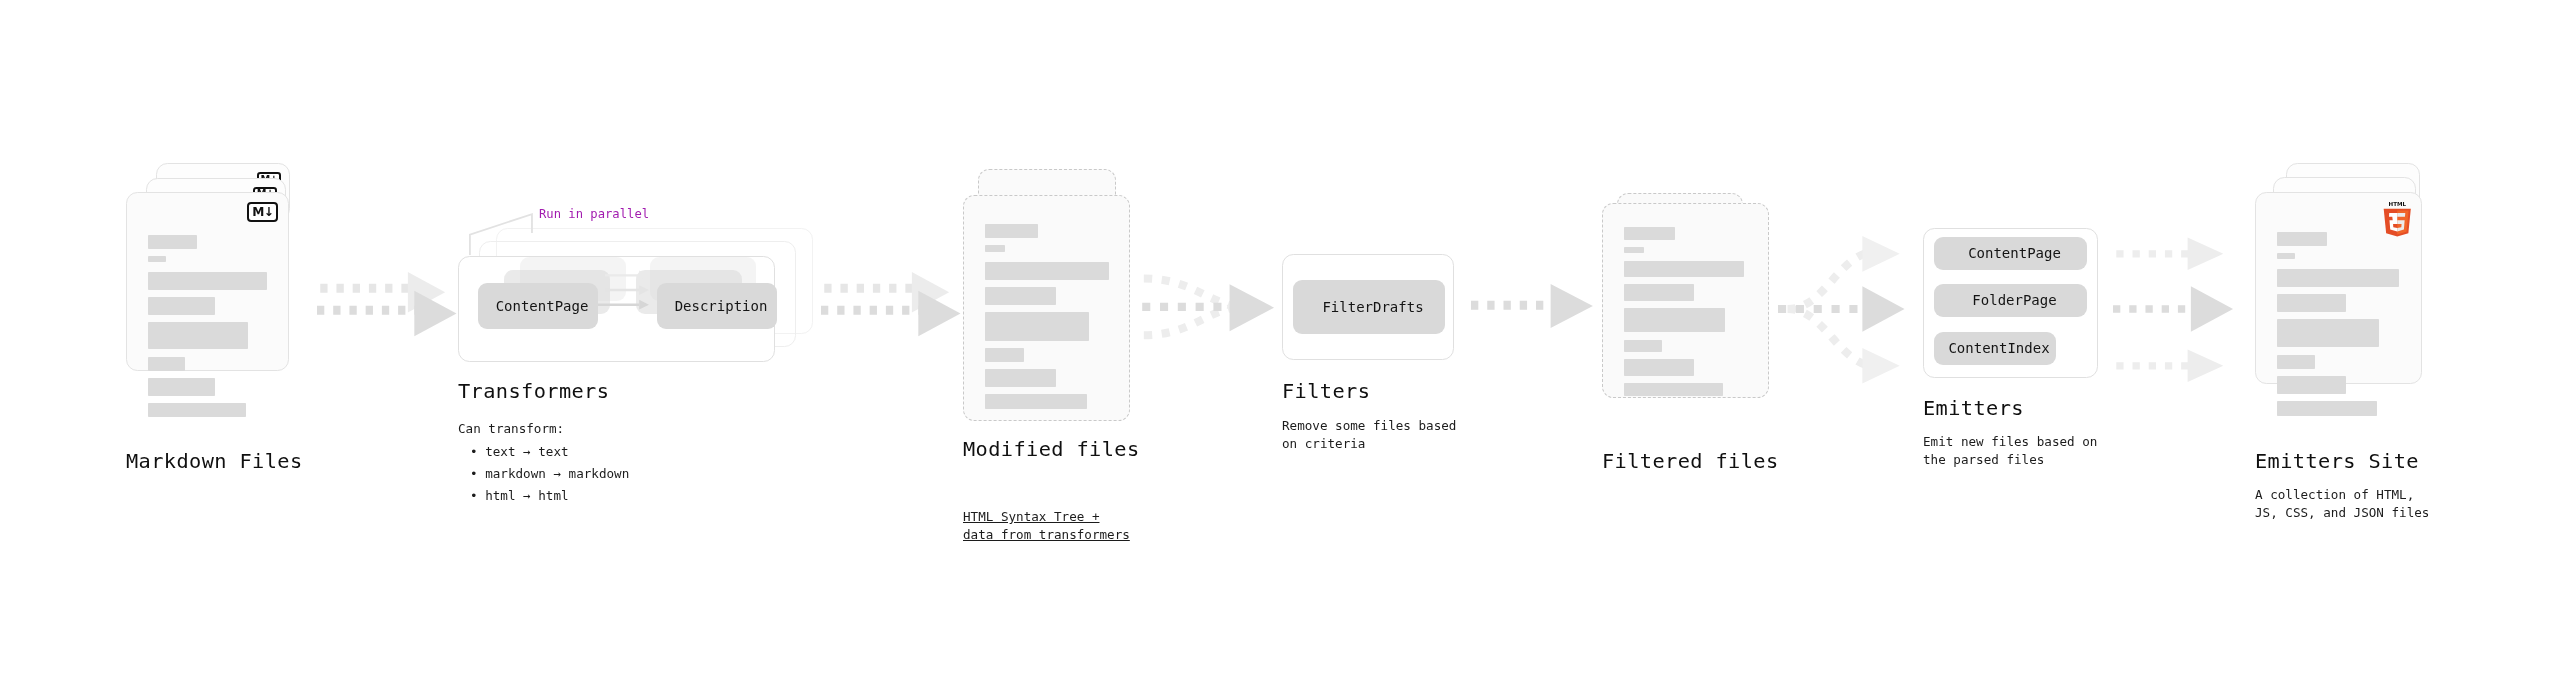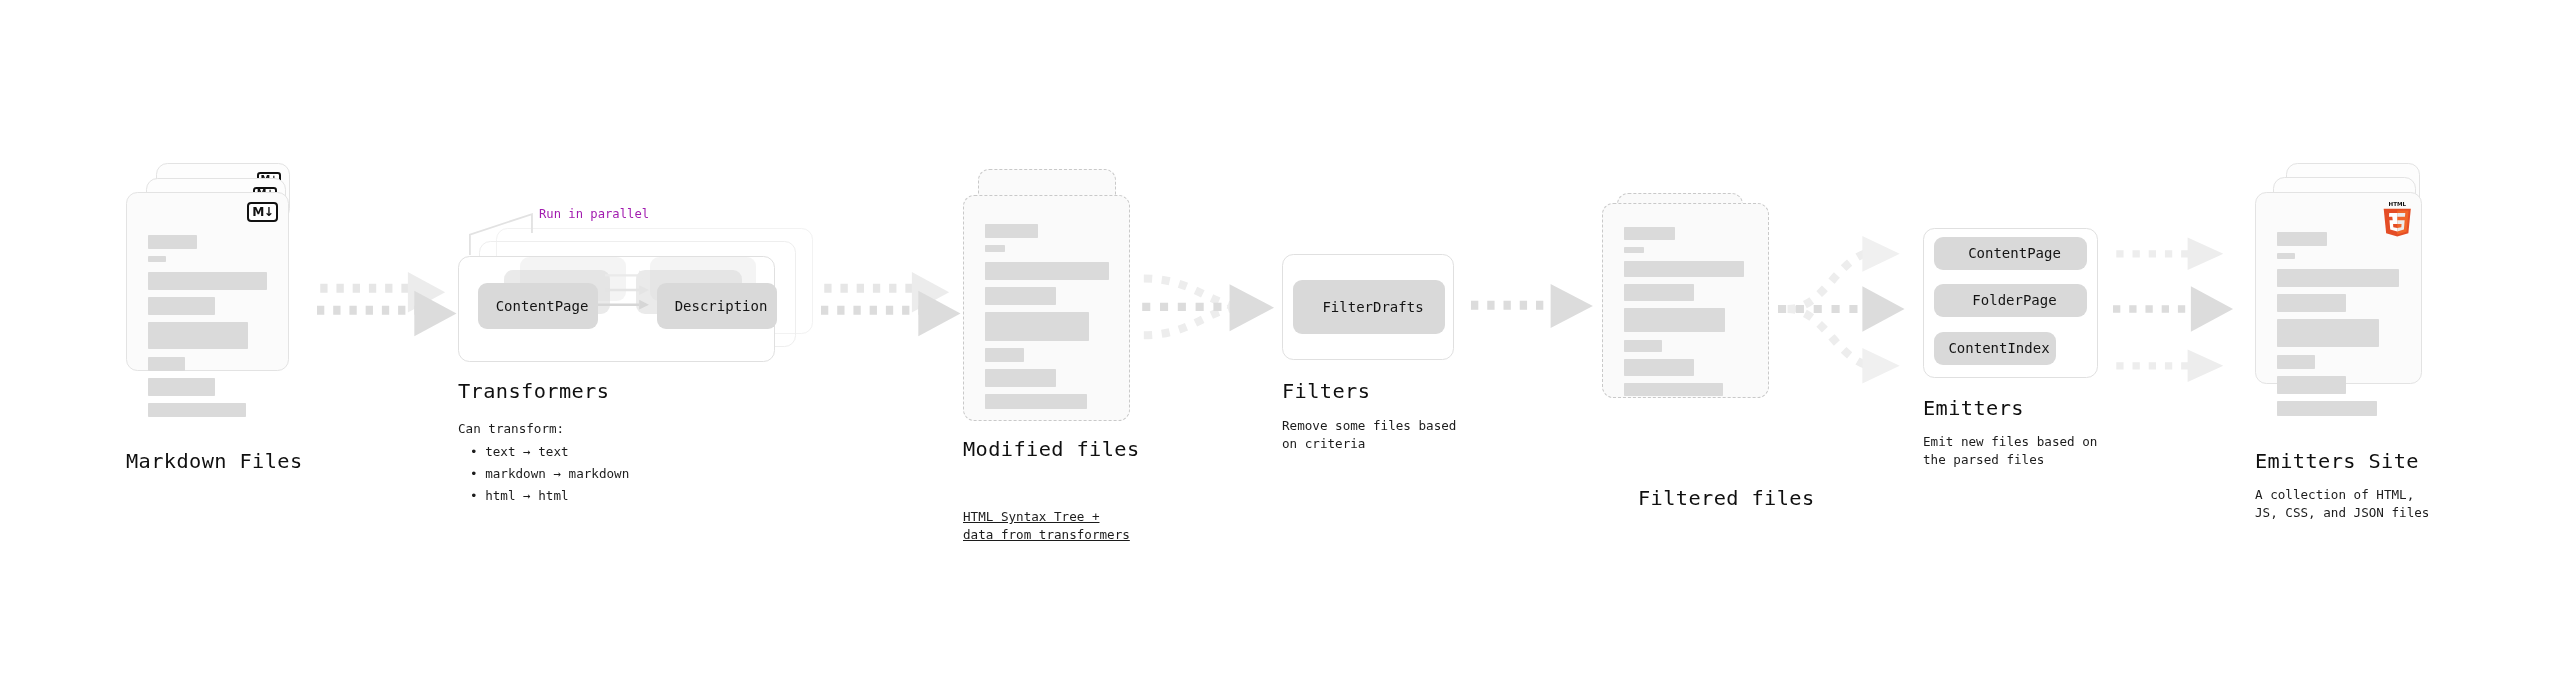--- a/index.html
+++ b/index.html
@@ -241,21 +241,21 @@
         <div class="ln" style="width:120px;height:16.3px;"></div>
         <div class="ln" style="width:70px;height:16.3px;"></div>
         <div class="ln" style="width:101px;height:24.4px;"></div>
         <div class="ln" style="width:38px;height:12.2px;"></div>
         <div class="ln" style="width:70px;height:16.3px;"></div>
         <div class="ln" style="width:99px;height:13px;"></div>
       </div>
     </div>
   </div>
 
-  <div class="title" style="left:1638px; top:449px;margin-top:37px;">Filtered files</div>
+  <div class="title" style="left:1602px; top:449px;">Filtered files</div>
 
   <svg style="left:1778px; top:236px;" width="146" height="146" viewBox="0 0 180 180">
     <g fill="none" stroke-width="10" stroke-dasharray="10 12">
       <path d="M 12 90 C 55 90, 72 30, 112 20" stroke="#ededed"></path>
       <path d="M 12 90 C 55 90, 72 150, 112 160" stroke="#ededed"></path>
       <line x1="0" y1="90" x2="112" y2="90" stroke="#dcdcdc"></line>
     </g>
     <polygon points="104,0 150,22 104,44" fill="#f0f0f0"></polygon>
     <polygon points="104,62 156,90 104,118" fill="#dcdcdc"></polygon>
     <polygon points="104,138 150,160 104,182" fill="#f0f0f0"></polygon>

